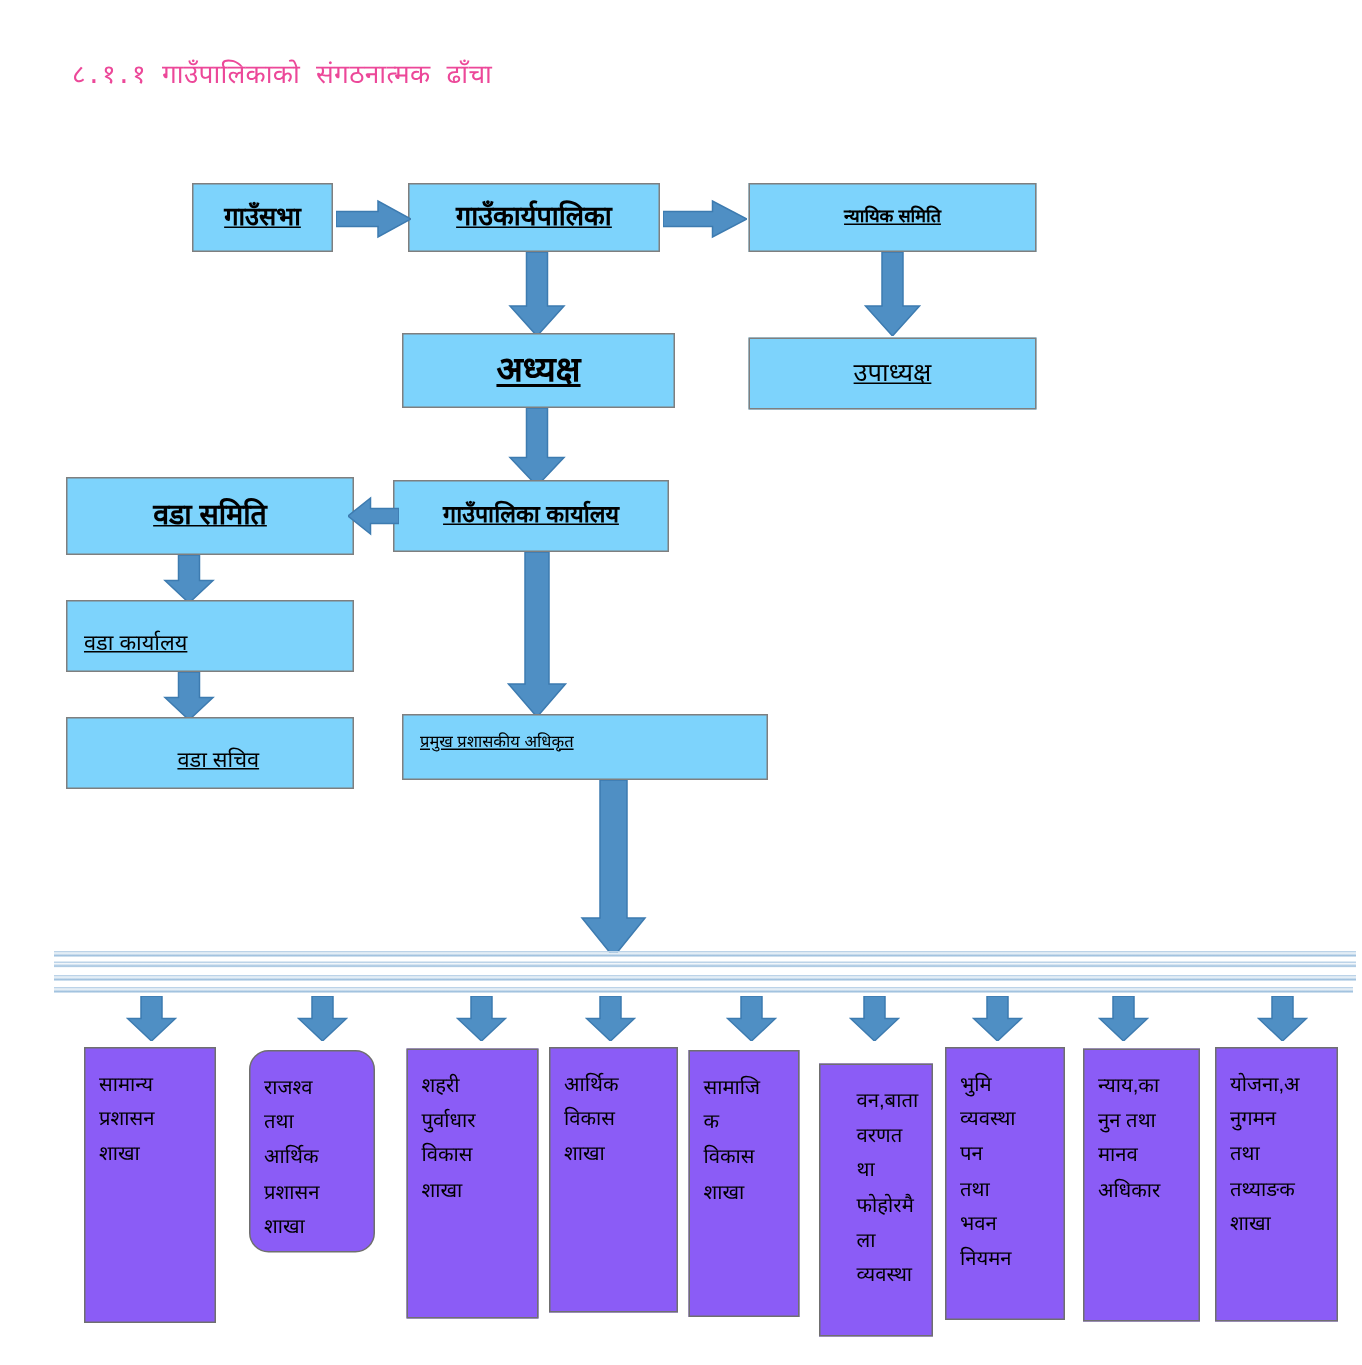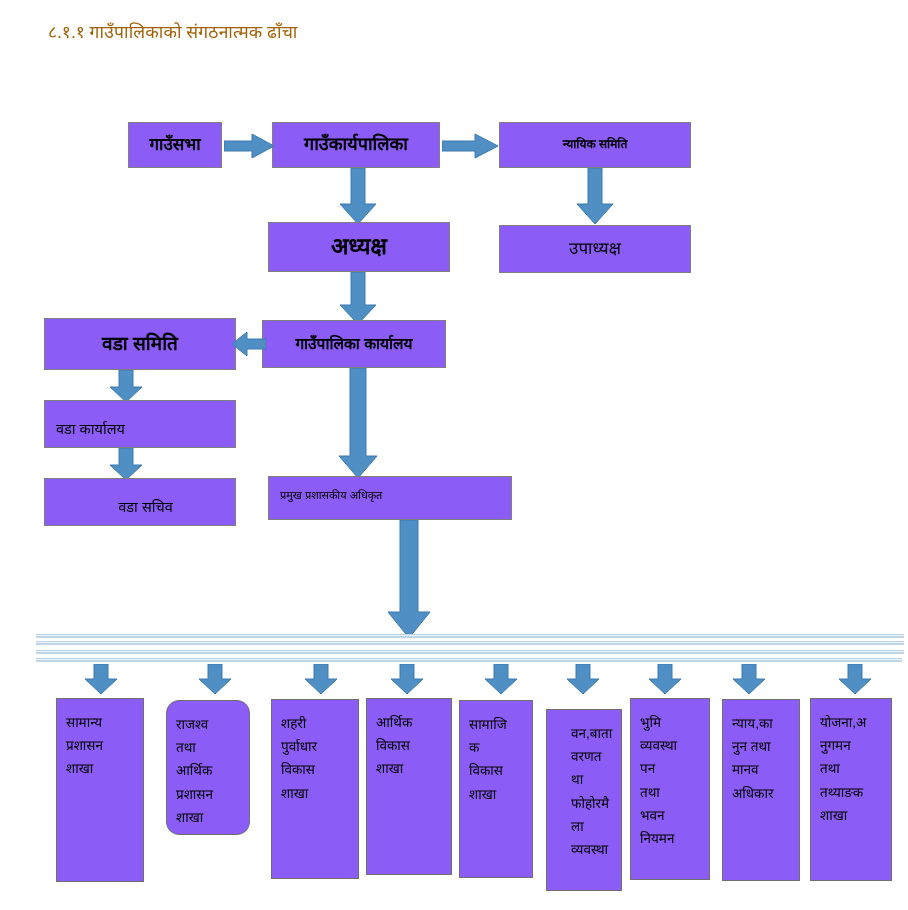--- a/index.html
+++ b/index.html
@@ -17,37 +17,38 @@
   }
   #chart-root {
     position: absolute;
     left: 0; top: 0;
     width: 908px;
     height: 910px;
   }
   .page-title {
     position: absolute;
     left: 48px;
-    top: 19px;
+    top: 36px;
     font-size: 17.5px;
     letter-spacing: 0.2px;
-    color: #a16207;
+    color: #ec4899;
     white-space: nowrap;
-    font-family: Liberation Serif, serif;
+    font-family: Liberation Mono, monospace;
   }
   
   .node {
     position: absolute;
     box-sizing: border-box;
-    background: #8b5cf6;
+    background: #7dd3fc;
     border: 1.2px solid #7f7f7f;
     display: flex;
     font-family: "Liberation Sans", "DejaVu Sans", sans-serif;
     color: #000;
     line-height: 1.28;
+    text-decoration: underline;
   }
   .node.center {
     align-items: center;
     justify-content: center;
     text-align: center;
   }
   .node.topleft {
     align-items: flex-start;
     justify-content: flex-start;
     text-align: left;

